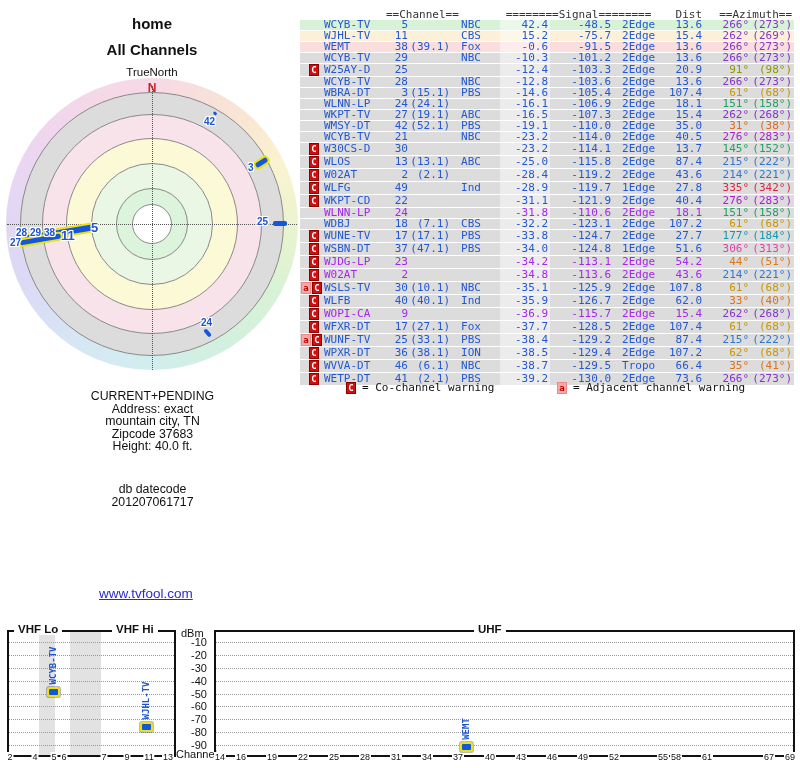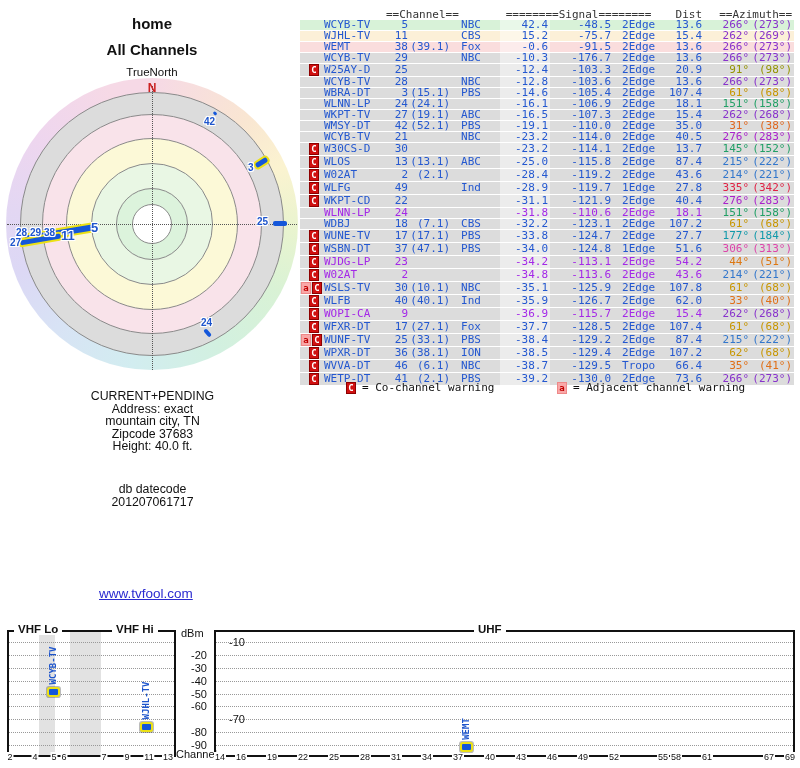--- a/index.html
+++ b/index.html
@@ -195,21 +195,21 @@
             <td class="num az" style="color: rgb(136, 51, 204);">266°</td>
             <td class="num az" style="color: rgb(136, 51, 204);">(273°)</td>
           </tr>
           <tr class="bg-gray fg-blue">
             <td class="c-mark"></td>
             <td class="c-cs">WCYB-TV</td>
             <td class="num">29</td>
             <td class="num pr6"></td>
             <td class="c-net">NBC</td>
             <td class="num col-nm">-10.3</td>
-            <td class="num">-176.7</td>
+            <td class="num">-101.2</td>
             <td class="c-path">2Edge</td>
             <td class="num">13.6</td>
             <td class="num az" style="color: rgb(136, 51, 204);">266°</td>
             <td class="num az" style="color: rgb(136, 51, 204);">(273°)</td>
           </tr>
           <tr class="bg-gray fg-blue">
             <td class="c-mark"><span class="wc">C</span></td>
             <td class="c-cs">W25AY-D</td>
             <td class="num">25</td>
             <td class="num pr6"></td>
@@ -580,39 +580,39 @@
     <div id="uhf-box"></div>
     <div class="sect" id="sect-vhflo">VHF Lo</div>
     <div class="sect" id="sect-vhfhi">VHF Hi</div>
     <div class="sect" id="sect-uhf">UHF</div>
     <div id="dbm-label">dBm</div>
     <div id="channel-label">Channel</div>
   <div class="gband" style="left: 39px; width: 16px;"></div>
       <div class="gband" style="left: 70px; width: 31px;"></div>
       <div class="gl" style="left: 9px; width: 165px; top: 20px;"></div>
       <div class="gl" style="left: 216px; width: 577px; top: 20px;"></div>
-      <div class="ytick" style="top: 14px; padding-left: 38px;">-10</div>
+      <div class="ytick" style="top: 14px;">-10</div>
       <div class="gl" style="left: 9px; width: 165px; top: 32.875px;"></div>
       <div class="gl" style="left: 216px; width: 577px; top: 32.875px;"></div>
       <div class="ytick" style="top: 26.875px;">-20</div>
       <div class="gl" style="left: 9px; width: 165px; top: 45.75px;"></div>
       <div class="gl" style="left: 216px; width: 577px; top: 45.75px;"></div>
       <div class="ytick" style="top: 39.75px;">-30</div>
       <div class="gl" style="left: 9px; width: 165px; top: 58.625px;"></div>
       <div class="gl" style="left: 216px; width: 577px; top: 58.625px;"></div>
       <div class="ytick" style="top: 52.625px;">-40</div>
       <div class="gl" style="left: 9px; width: 165px; top: 71.5px;"></div>
       <div class="gl" style="left: 216px; width: 577px; top: 71.5px;"></div>
       <div class="ytick" style="top: 65.5px;">-50</div>
       <div class="gl" style="left: 9px; width: 165px; top: 84.375px;"></div>
       <div class="gl" style="left: 216px; width: 577px; top: 84.375px;"></div>
       <div class="ytick" style="top: 78.375px;">-60</div>
       <div class="gl" style="left: 9px; width: 165px; top: 97.25px;"></div>
       <div class="gl" style="left: 216px; width: 577px; top: 97.25px;"></div>
-      <div class="ytick" style="top: 91.25px; margin-left: 38px;">-70</div>
+      <div class="ytick" style="top: 91.25px;">-70</div>
       <div class="gl" style="left: 9px; width: 165px; top: 110.125px;"></div>
       <div class="gl" style="left: 216px; width: 577px; top: 110.125px;"></div>
       <div class="ytick" style="top: 104.125px;">-80</div>
       <div class="gl" style="left: 9px; width: 165px; top: 123px;"></div>
       <div class="gl" style="left: 216px; width: 577px; top: 123px;"></div>
       <div class="ytick" style="top: 117px;">-90</div>
       <div class="ctick" style="left: 10px;">2</div>
       <div class="ctick" style="left: 35px;">4</div>
       <div class="ctick" style="left: 54px;">5</div>
       <div class="ctick" style="left: 64px;">6</div>

